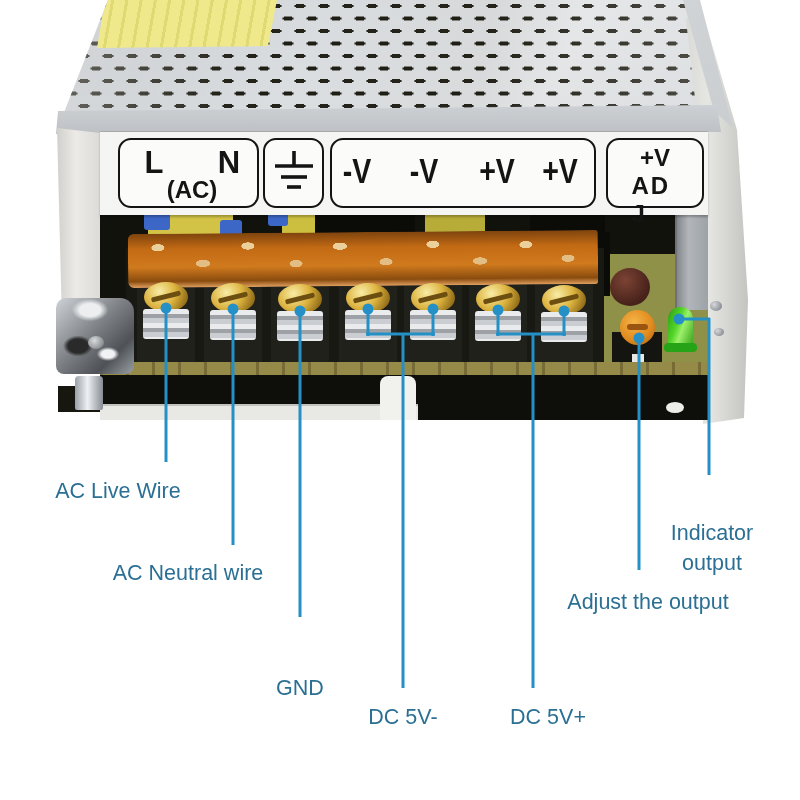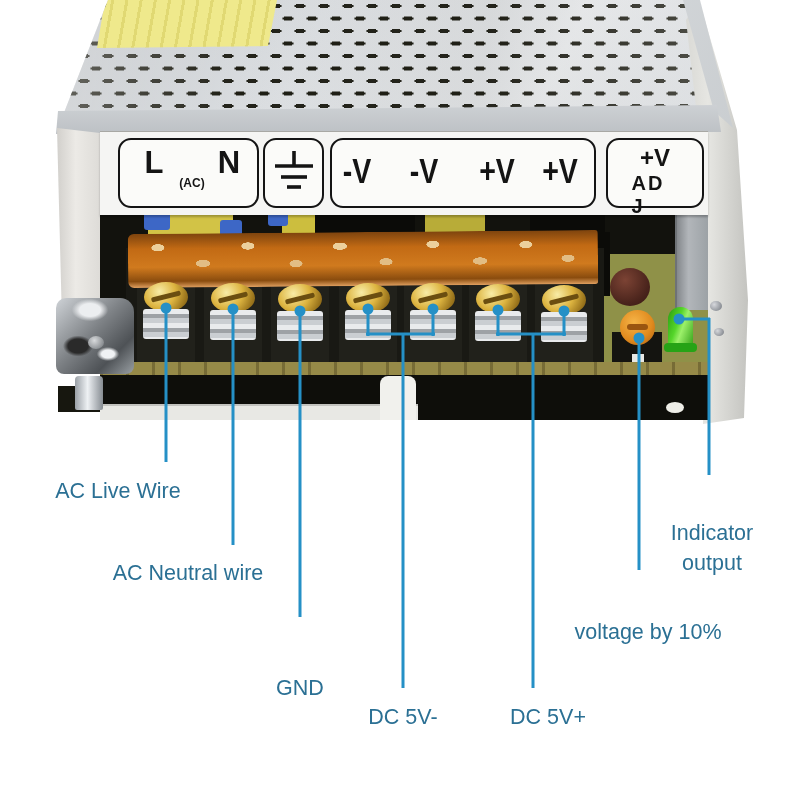--- a/index.html
+++ b/index.html
@@ -42,24 +42,24 @@
     background:linear-gradient(90deg,#d6d6d2,#e6e6e2 40%,#c2c2be);}
   .face-screw{border-radius:50%;background:radial-gradient(circle at 35% 35%,#d6d8dc,#90949a 70%,#6a6e74);}
 
   
   .label-strip{left:100px;top:131px;width:608px;height:83px;background:#f5f5f3;
     border-top:1px solid #a8a8a4;box-shadow:0 2px 2px rgba(0,0,0,.25);z-index:4;}
   .tbox{position:absolute;top:6px;height:66px;border:2.5px solid #141414;border-radius:13px;
     background:#fbfbf9;color:#141414;}
   .tbox .big{position:absolute;font-size:31px;font-weight:600;letter-spacing:0;
     transform:translateX(-50%);top:5px;}
-  .tbox .sub{position:absolute;font-size:12px;font-weight:600;transform:translateX(-50%);top:36px;}
+  .tbox .sub{position:absolute;font-size:24px;font-weight:600;transform:translateX(-50%);top:36px;}
   .tbox .vlab{position:absolute;font-size:31px;font-weight:600;top:14px;transform:translateX(-50%) scale(.92,1.12);}
   .tbox .adj1{position:absolute;font-size:24px;font-weight:600;top:4px;left:50%;transform:translateX(-50%);}
-  .tbox .adj2{position:absolute;font-size:20px;font-weight:600;top:32px;left:50%;transform:translateX(-50%);letter-spacing:2px;}
+  .tbox .adj2{position:absolute;font-size:24px;font-weight:600;top:32px;left:50%;transform:translateX(-50%);letter-spacing:2px;}
 
   
   .interior{left:100px;top:212px;width:608px;height:208px;background:#12120d;overflow:hidden;z-index:2;}
   .ypatch{background:#d2c346;} .bpatch{background:#3d67c6;border-radius:3px;}
   .dk{background:#0b0b08;}
   .block{left:26px;top:36px;width:478px;height:116px;background:#191914;}
   .tpanel{top:40px;width:58px;height:110px;background:#21211b;}
   .orange-bar{left:28px;top:20px;width:470px;height:54px;transform:rotate(-.5deg);
     border-radius:6px 3px 3px 6px;
     background-image:
@@ -254,19 +254,18 @@
   <circle cx="639" cy="338" r="5.5"></circle>
   <circle cx="679" cy="319" r="5.5"></circle>
 </svg>
 
 <div class="cap" style="left:118px;top:476px;">AC Live Wire</div>
 <div class="cap" style="left:188px;top:558px;">AC Neutral wire</div>
 <div class="cap" style="left:300px;top:625px;margin-top:48px;">GND</div>
 <div class="cap" style="left:403px;top:702px;">DC 5V-</div>
 <div class="cap" style="left:548px;top:702px;">DC 5V+</div>
 <div class="cap" style="left:648px;top:587px;">
-  <br>
-  <span>voltage by 10%</span>
+  <span>Adjust the output</span><br>
 </div>
 <div class="cap" style="left:712px;top:489px;margin-top:29px;">
   <span>Indicator</span><br>
   <span>output</span>
 </div>
 
 </body></html>

